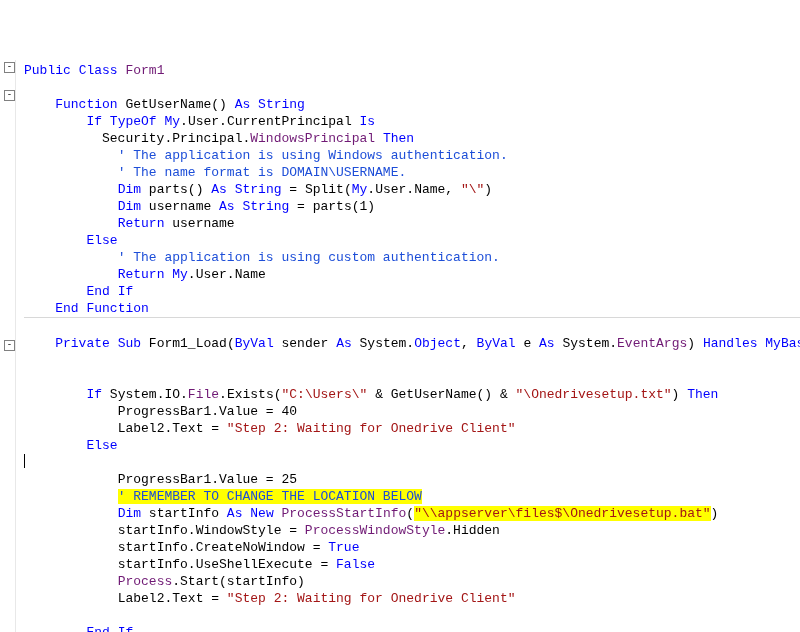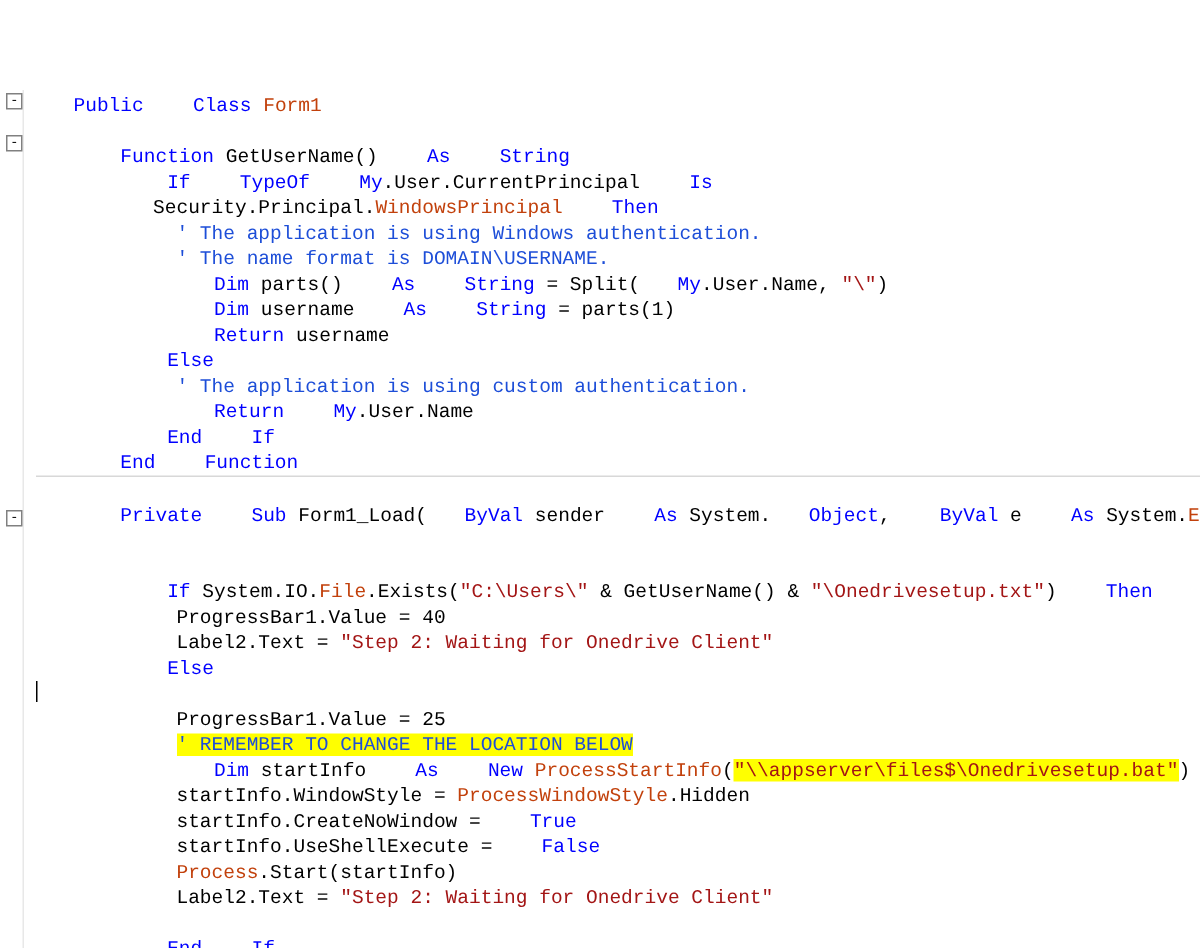--- a/index.html
+++ b/index.html
@@ -38,22 +38,22 @@
       background: #fff;
       color: #000;
     }
     .fold-spacer {
       height: 17px;
     }
     .code {
       padding: 2px 0 2px 8px;
       line-height: 17px;
     }
-    .kw { color: #0000ff; margin-left: 25px; }
-    .ty { color: #c2410c; }
+    .kw { color: #0000ff; }
+    .ty { color: #701a75; }
     .st { color: #a31515; }
     .cm { color: #1d4ed8; }
     .hl { background: #ffff00; }
     .divider {
       height: 1px;
       background: #d8d8d8;
       margin: 0;
       width: 100%;
     }
     .line { height: 17px; }

